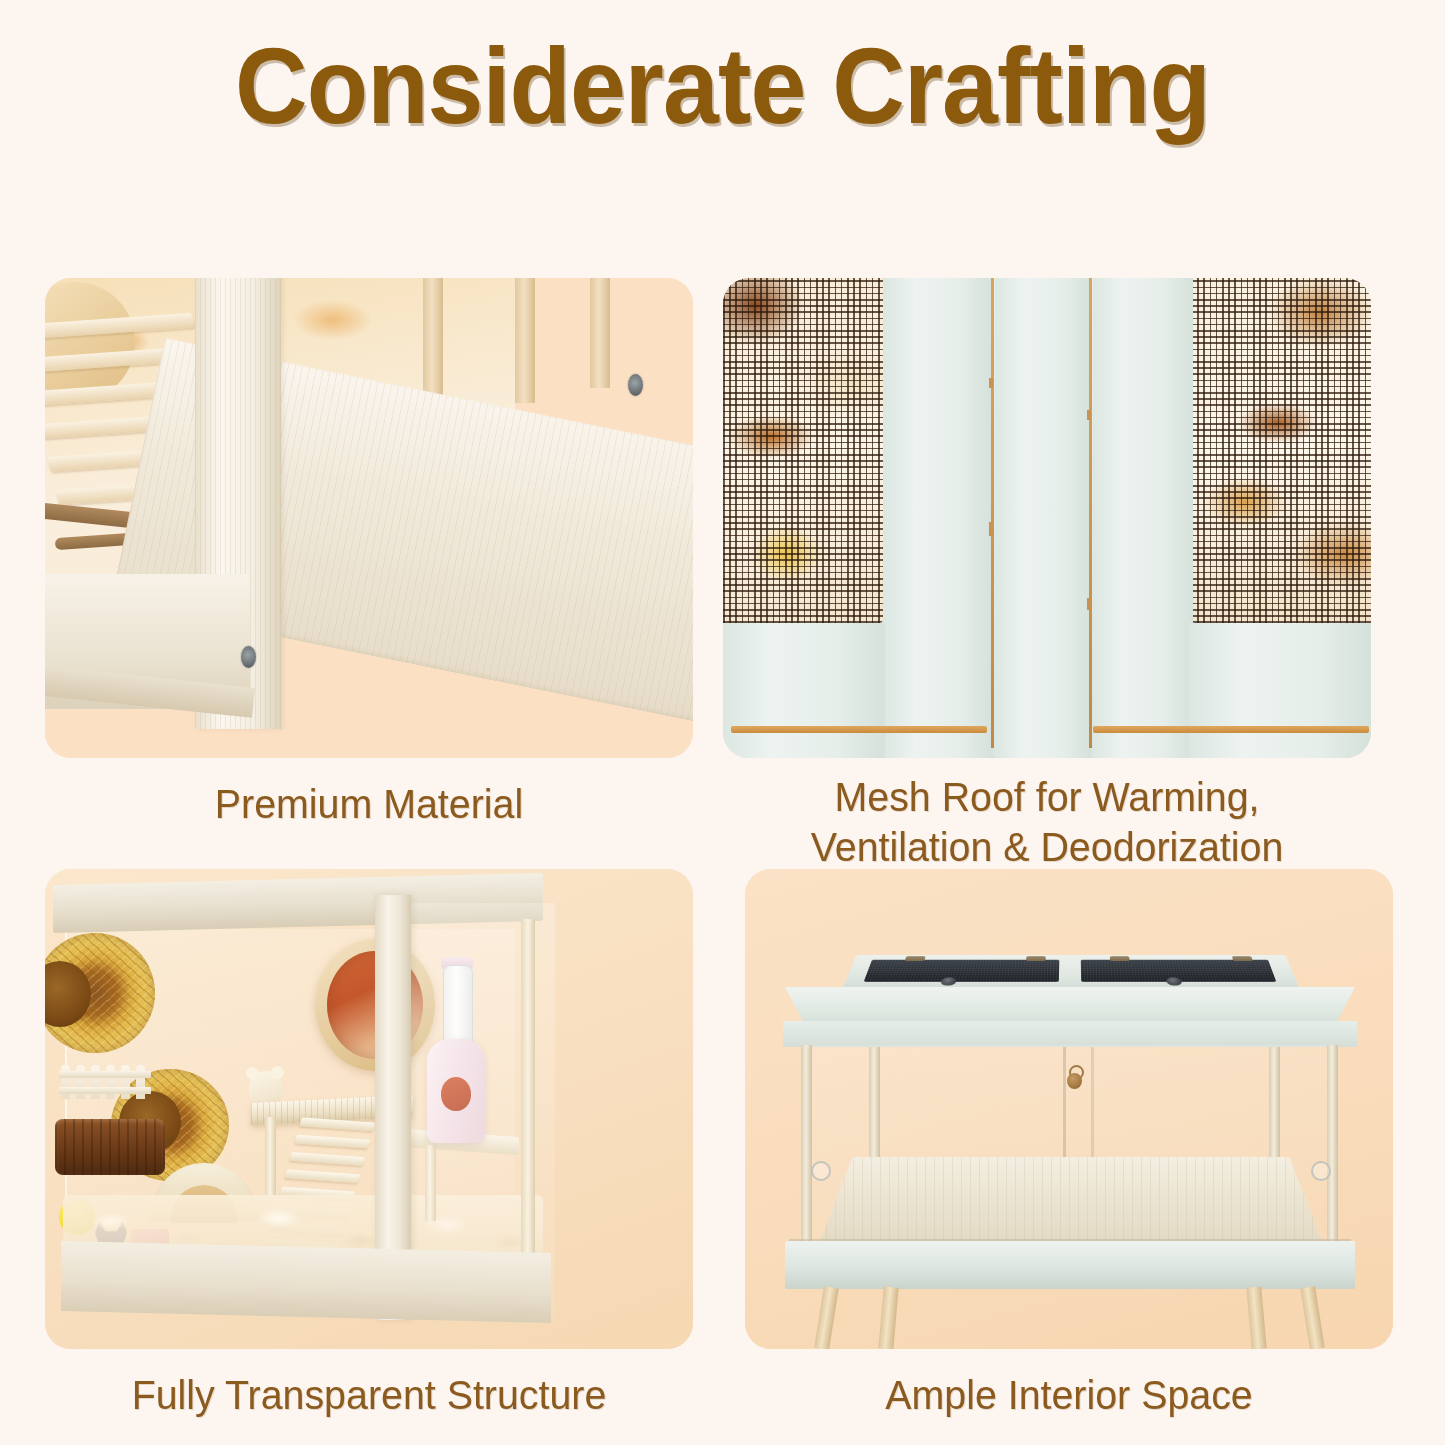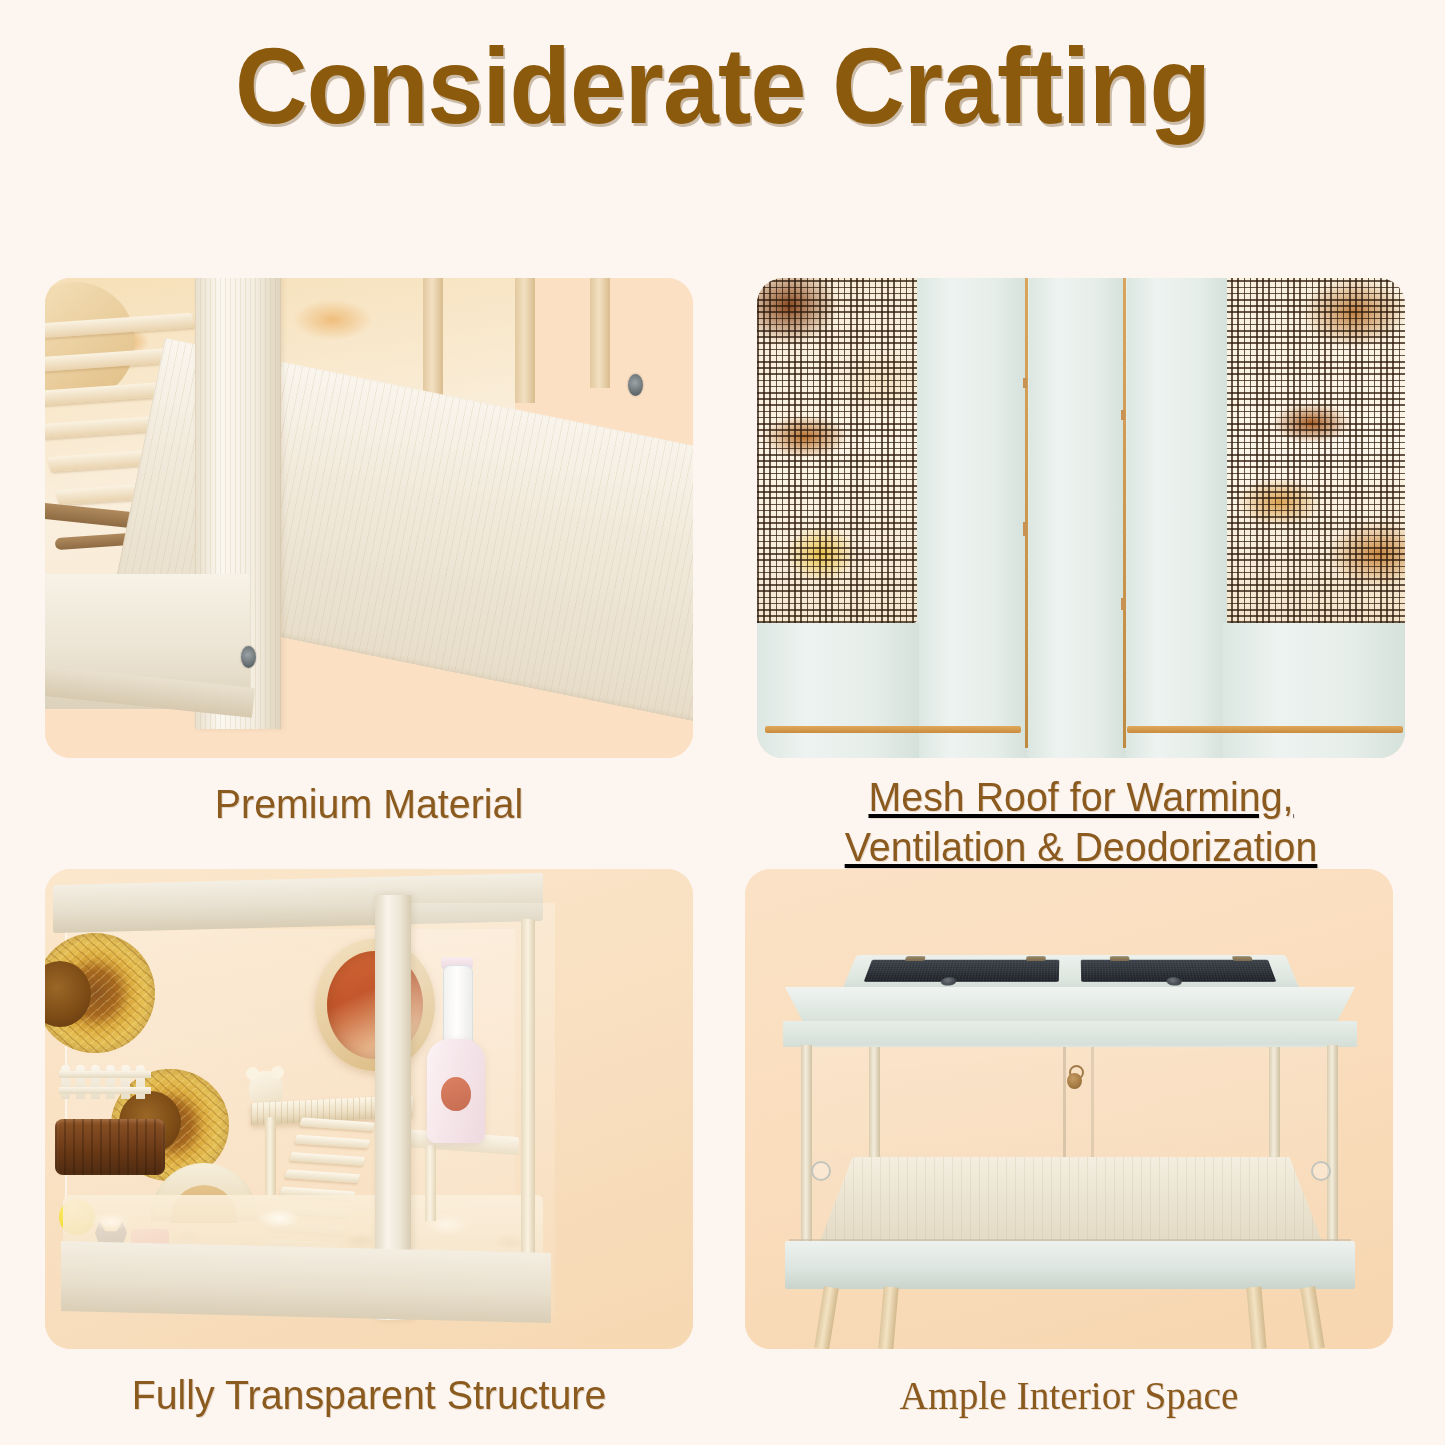--- a/index.html
+++ b/index.html
@@ -60,23 +60,23 @@
     position: absolute;
     top: 278px;
     left: 0;
     width: 1445px;
   }
   .card {
     position: absolute;
     width: 648px;
   }
   .card.c0 { left: 45px;  top: 0px; }
-  .card.c1 { left: 757px; top: 0px; text-decoration: underline; }
+  .card.c1 { left: 723px; top: 0px; }
   .card.c2 { left: 45px;  top: 591px; }
-  .card.c3 { left: 745px; top: 591px; font-family: Liberation Serif, serif; }
+  .card.c3 { left: 745px; top: 591px; }
 
   .photo {
     position: relative;
     width: 648px;
     height: 480px;
     border-radius: 26px;
     overflow: hidden;
     background: #FBE0C4;
   }
   .caption {

